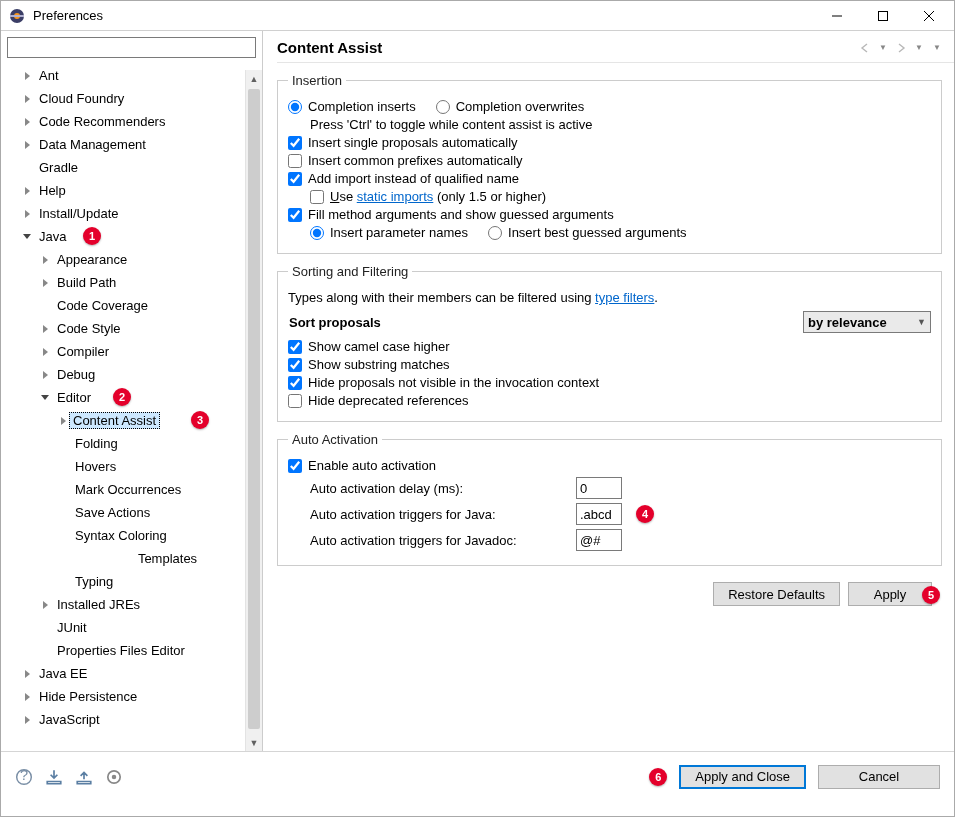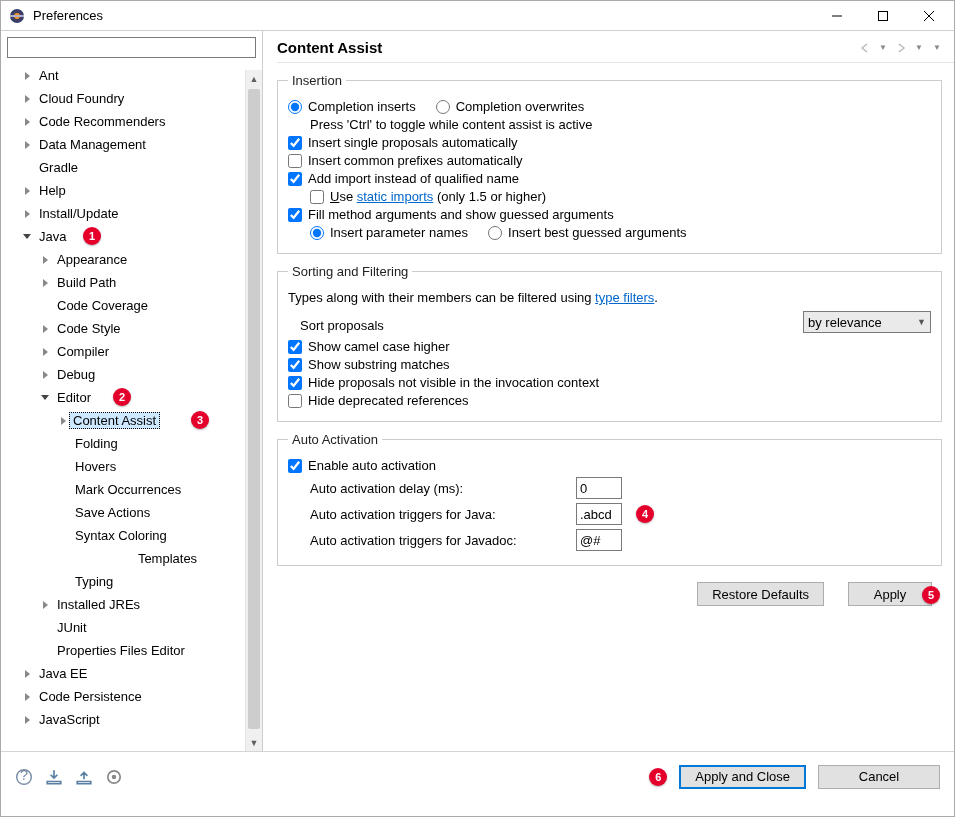--- a/index.html
+++ b/index.html
@@ -33,25 +33,25 @@
 legend { padding: 0 4px; color: #222; }
 .row { display: flex; align-items: center; margin: 3px 0; }
 .row.indent1 { padding-left: 22px; }
 input[type=checkbox], input[type=radio] { margin: 0 6px 0 0; width: 14px; height: 14px; }
 .gap { width: 20px; display: inline-block; }
 .link { color: #0066cc; text-decoration: underline; cursor: pointer; }
 .mnemonic { text-decoration: underline; }
 .form-row { display: flex; align-items: center; margin: 4px 0 4px 22px; }
 .form-row .flabel { width: 266px; }
 .form-row input[type=text] { width: 46px; height: 22px; border: 1px solid #7a7a7a; padding: 1px 3px; }
-.sort-row { display: flex; align-items: flex-end; margin: 6px 0 6px 12px; }
+.sort-row { display: flex; align-items: center; margin: 6px 0 6px 1px; font-weight: bold; }
 .sort-row .slabel { flex: 1; }
 .sort-row .combo { width: 128px; height: 22px; border: 1px solid #7a7a7a; background: #eaeaea; display: flex; align-items: center; padding: 0 4px; position: relative; }
 .combo .chev { position: absolute; right: 4px; font-size: 9px; color: #555; }
-.btnbar { display: flex; justify-content: flex-end; gap: 24px; padding: 16px 10px 0 0; }
+.btnbar { display: flex; justify-content: flex-end; gap: 8px; padding: 16px 10px 0 0; }
 .push { height: 24px; min-width: 116px; border: 1px solid #adadad; background: #e1e1e1; padding: 0 14px; display: inline-flex; align-items: center; justify-content: center; cursor: default; position: relative; }
 .push.primary { border: 2px solid #0078d7; }
 .footer { height: 50px; border-top: 1px solid #d5d5d5; display: flex; align-items: center; padding: 0 14px; gap: 12px; }
 .footer .ficon { width: 18px; height: 18px; display: inline-flex; align-items: center; justify-content: center; color: #5b7fa3; }
 .footer .spacer { flex: 1; }
 .chev-right::before { content: ""; display: inline-block; border-left: 5px solid #888; border-top: 4px solid transparent; border-bottom: 4px solid transparent; }
 .chev-down::before { content: ""; display: inline-block; border-top: 5px solid #444; border-left: 4px solid transparent; border-right: 4px solid transparent; }
 </style>
 </head>
 <body>
@@ -196,21 +196,21 @@
           <div class="tree-row" style="padding-left: 24px;">
             <span class="twist blank"></span>
             <span class="label">Properties Files Editor</span>
           </div>
           <div class="tree-row" style="padding-left: 6px;">
             <span class="twist chev-right"></span>
             <span class="label">Java EE</span>
           </div>
           <div class="tree-row" style="padding-left: 6px;">
             <span class="twist chev-right"></span>
-            <span class="label">Code Persistence</span>
+            <span class="label">Hide Persistence</span>
           </div>
           <div class="tree-row" style="padding-left: 6px;">
             <span class="twist chev-right"></span>
             <span class="label">JavaScript</span>
           </div>
         </div>
       <div class="vscroll-hint">
         <div class="up">▲</div>
         <div class="thumb"></div>
         <div class="down" style="position:absolute;bottom:0;left:0;right:0;">▼</div>

